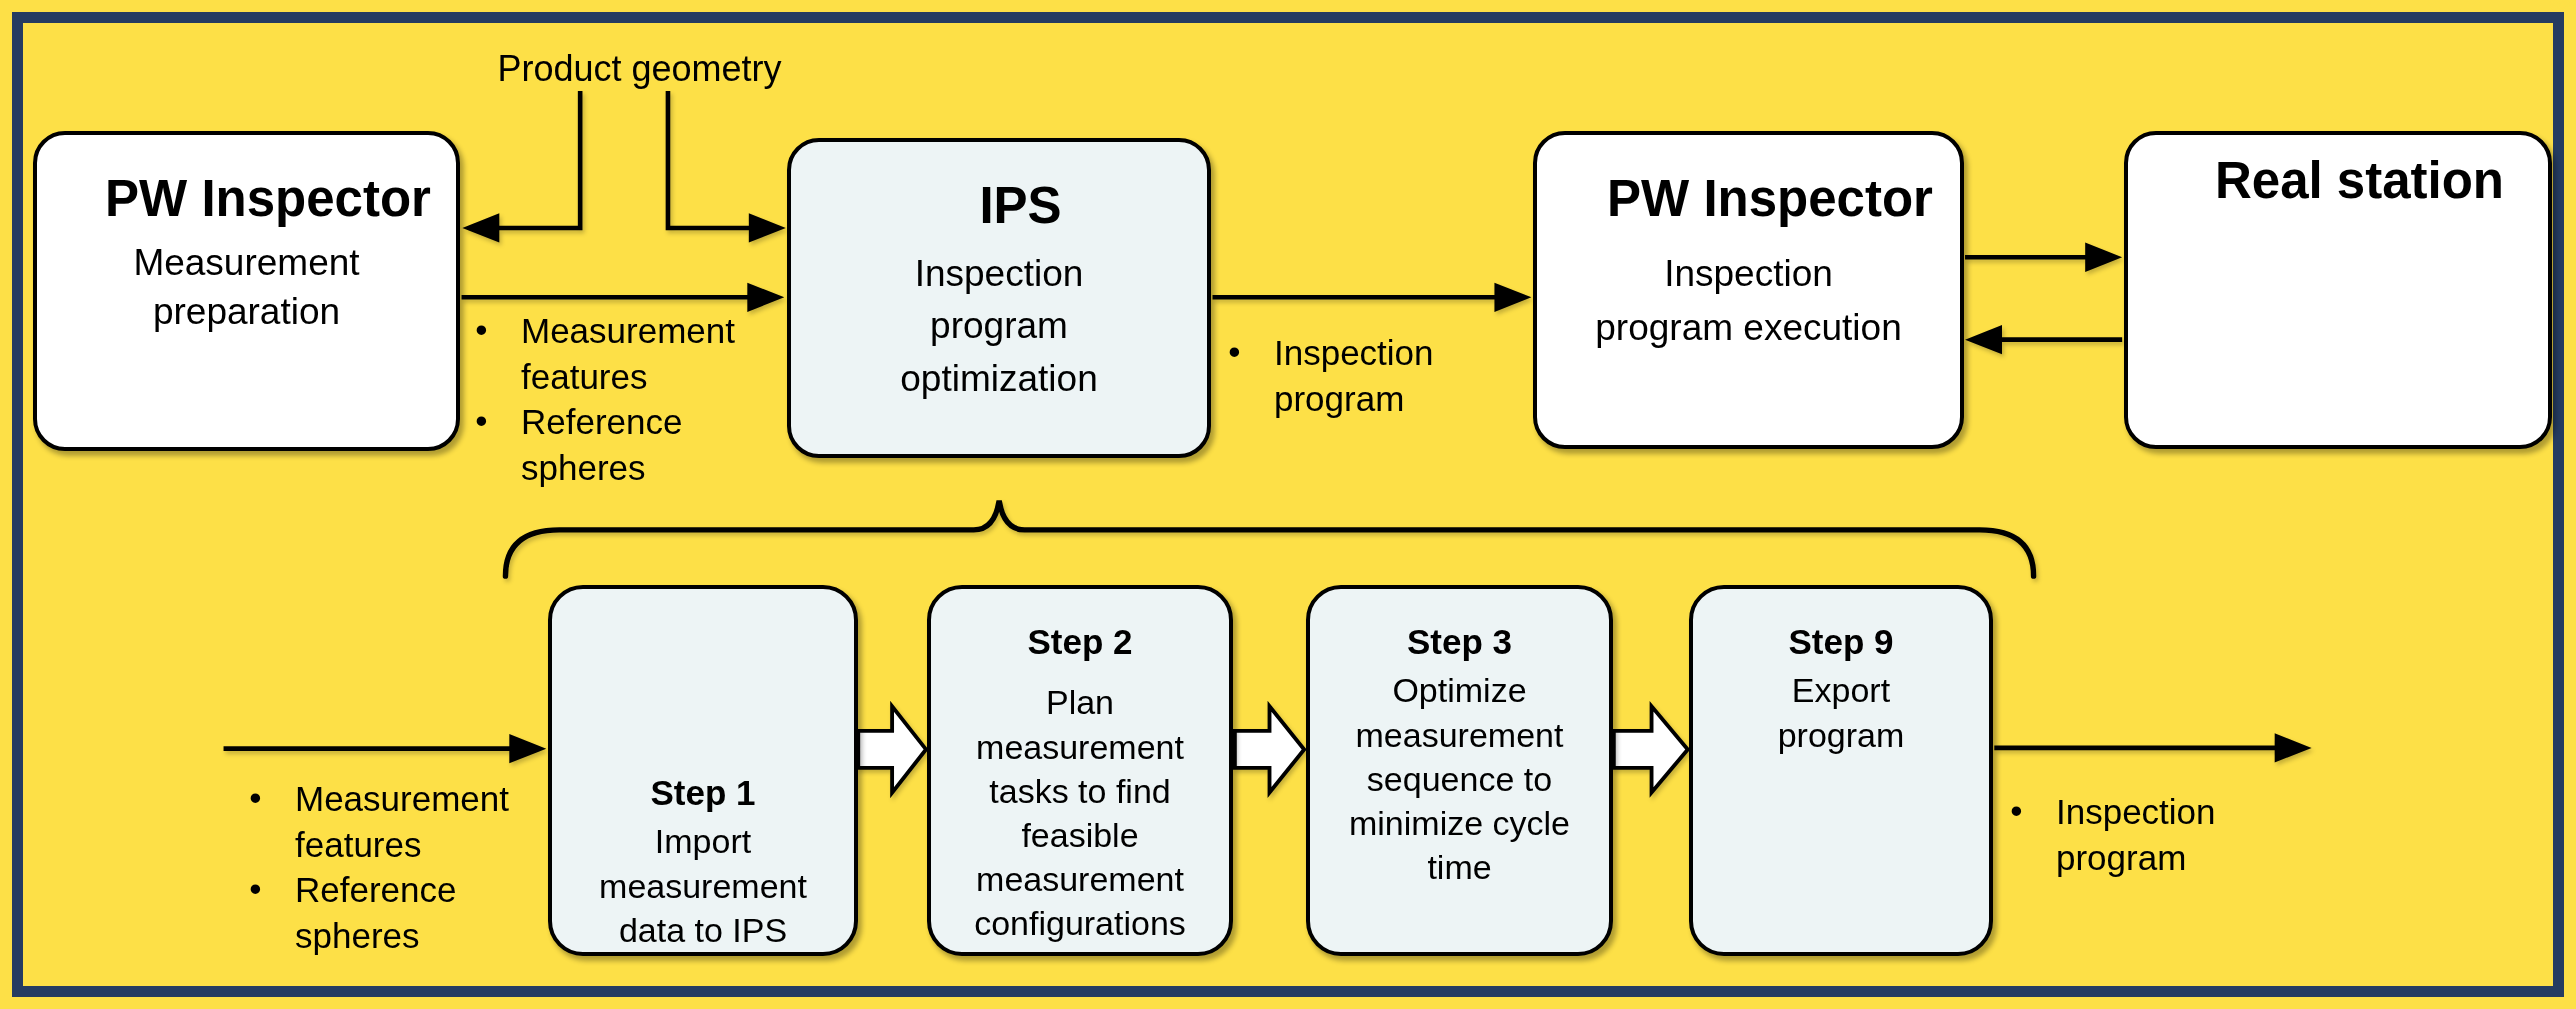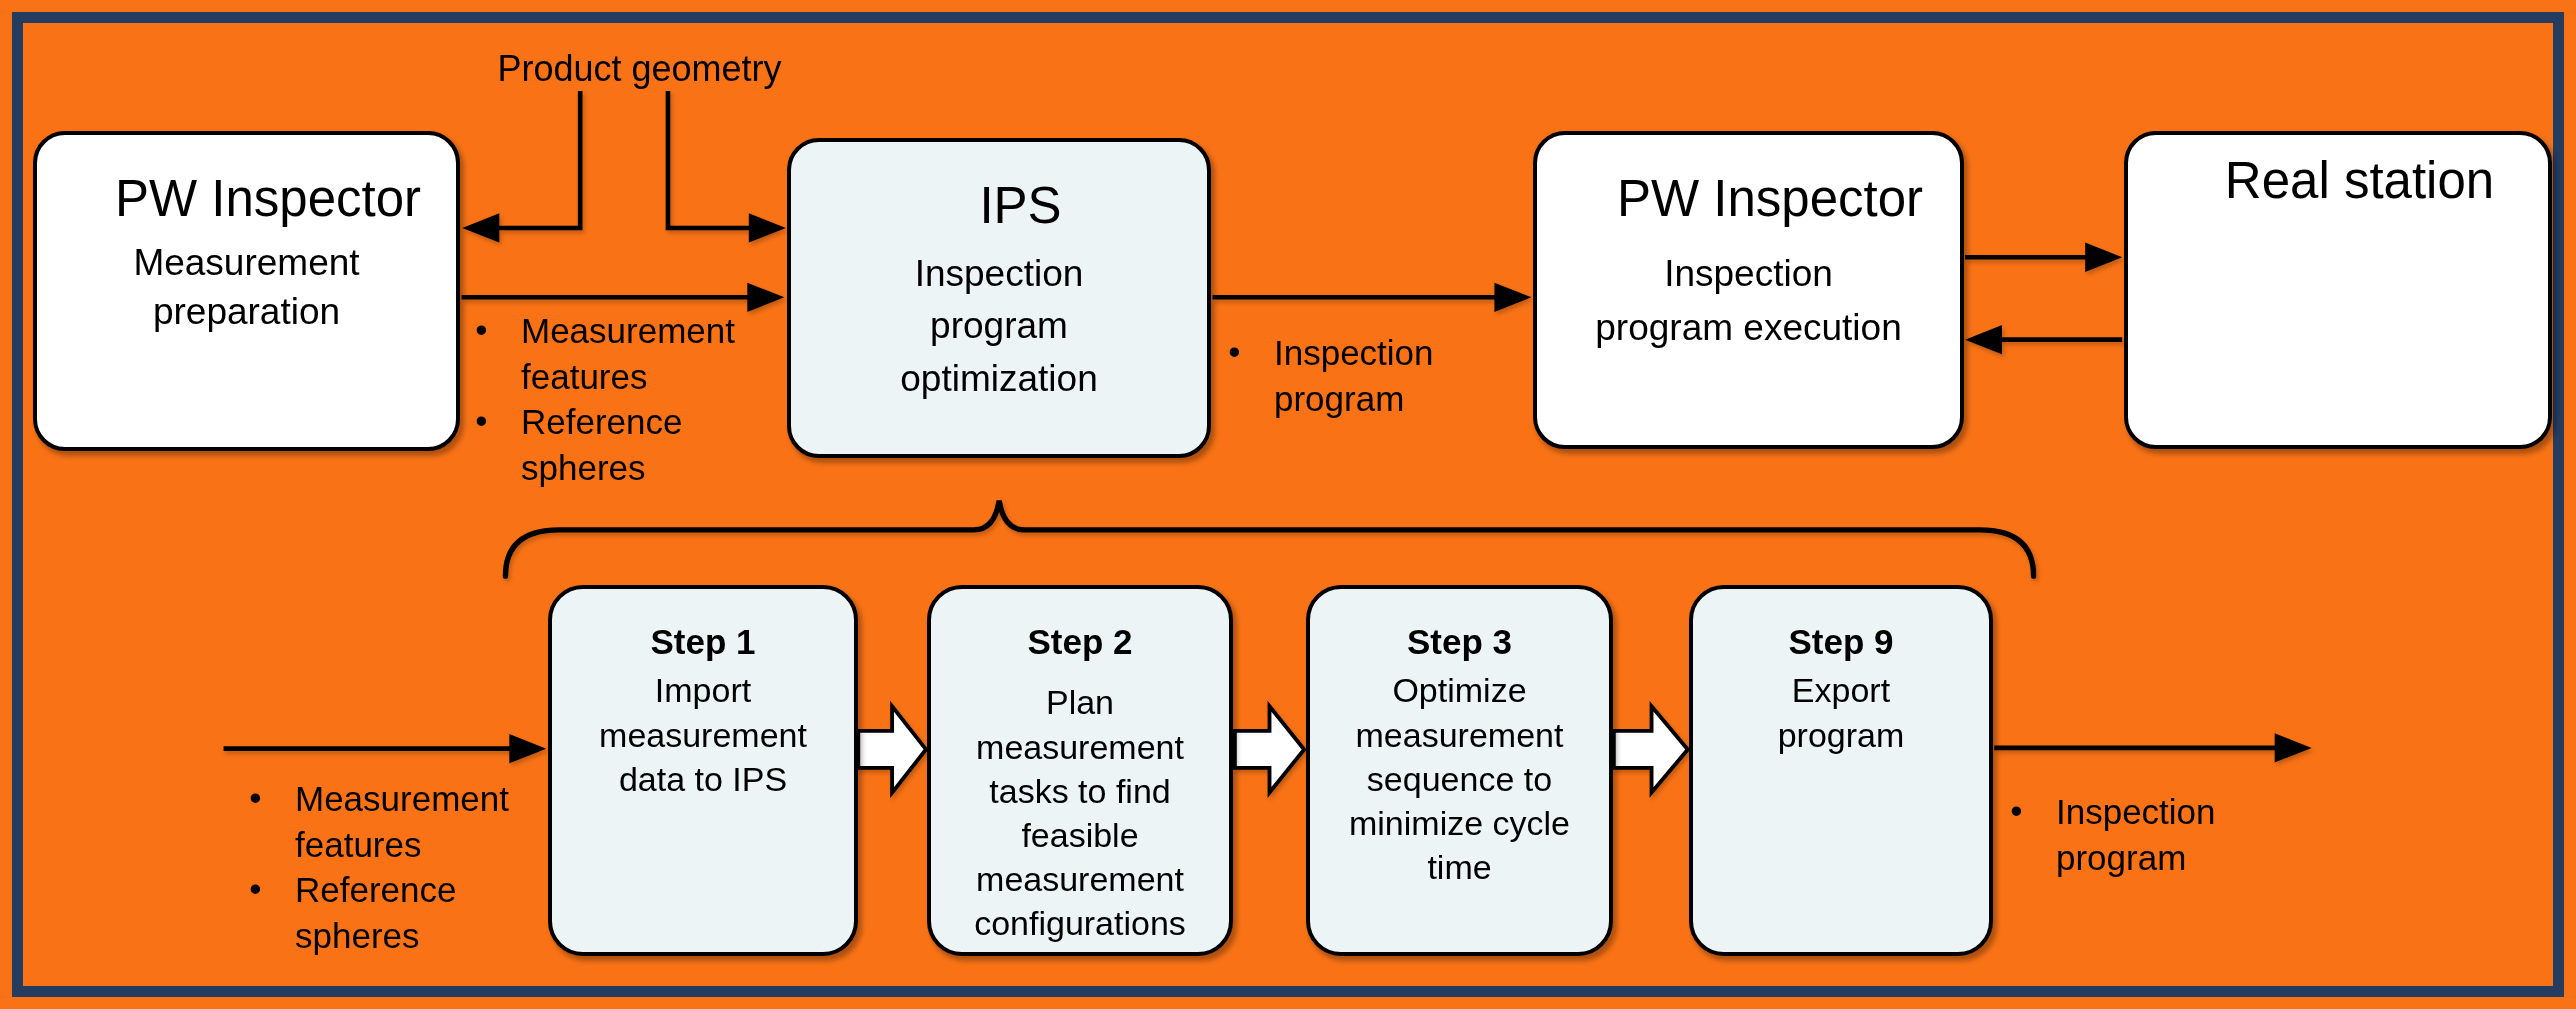--- a/index.html
+++ b/index.html
@@ -5,21 +5,21 @@
   :root{
     --frame:#253c61;
     --tint:#edf4f5;
     --white:#ffffff;
     --stroke:#000000;
   }
   html,body{margin:0;padding:0;background:#ffffff;}
   #canvas{
     position:relative;
     width:2576px;height:1009px;
-    background:#f97316;
+    background:#fde047;
     font-family:"Liberation Sans", sans-serif;
     color:#000;
     overflow:hidden;
   }
   .frame{
     position:absolute;left:12.3px;top:12.3px;right:12.3px;bottom:12.3px;
     border:11.6px solid var(--frame);
   }
   svg.wires{
     position:absolute;left:0;top:0;
@@ -30,41 +30,41 @@
     background:var(--white);
     border:4.6px solid var(--stroke);
     border-radius:32px;
     box-shadow:3.1px 4.6px 5.4px rgba(0,0,0,0.30);
     display:flex;flex-direction:column;align-items:center;
     text-align:center;
     box-sizing:border-box;
   }
   .box.tint{background:var(--tint);}
   .box-title{
-    font-size:51px;line-height:1.15;font-weight:400;
+    font-size:51px;line-height:1.15;font-weight:700;
     white-space:pre-line;
     margin-left:43px;
   }
   .box-sub{
     font-size:37px;line-height:1.42;font-weight:400;
     white-space:pre-line;margin-top:12.3px;
   }
   .sub-tight{line-height:1.30;margin-top:10.8px;}
   .sub-exec{line-height:1.46;margin-top:18.5px;}
   
   #box-pw-prep {left:33px;  top:131px; width:427px; height:320px; padding-top:35px;}
   #box-ips     {left:787px;top:138px; width:424px; height:320px; padding-top:35px;}
   #box-pw-exec {left:1533px;top:131px; width:431px; height:318px; padding-top:35px;}
   #box-real    {left:2124px;top:131px; width:428px; height:318px; padding-top:17px;}
   
   .step{
     border-radius:35px;
     padding-top:31px;
   }
-  #step-1{left:548px; top:585px;width:310px;height:371px;}
+  #step-1{left:548px; top:585px;width:310px;height:371px;justify-content:flex-end;}
   #step-2{left:927px;top:585px;width:306px;height:371px;gap:12px;}
   #step-3{left:1306px;top:585px;width:307px;height:371px;}
   #step-4{left:1689px;top:585px;width:304px;height:371px;}
   .step-title{font-size:35px;font-weight:700;line-height:1.25;}
   .step-body{font-size:34px;font-weight:400;line-height:1.30;white-space:pre-line;margin-top:4.6px;}
   
   .float-label{
     position:absolute;font-size:36px;font-weight:400;text-align:center;
   }
   #product-geometry{left:447px;top:48px;width:385px;}

